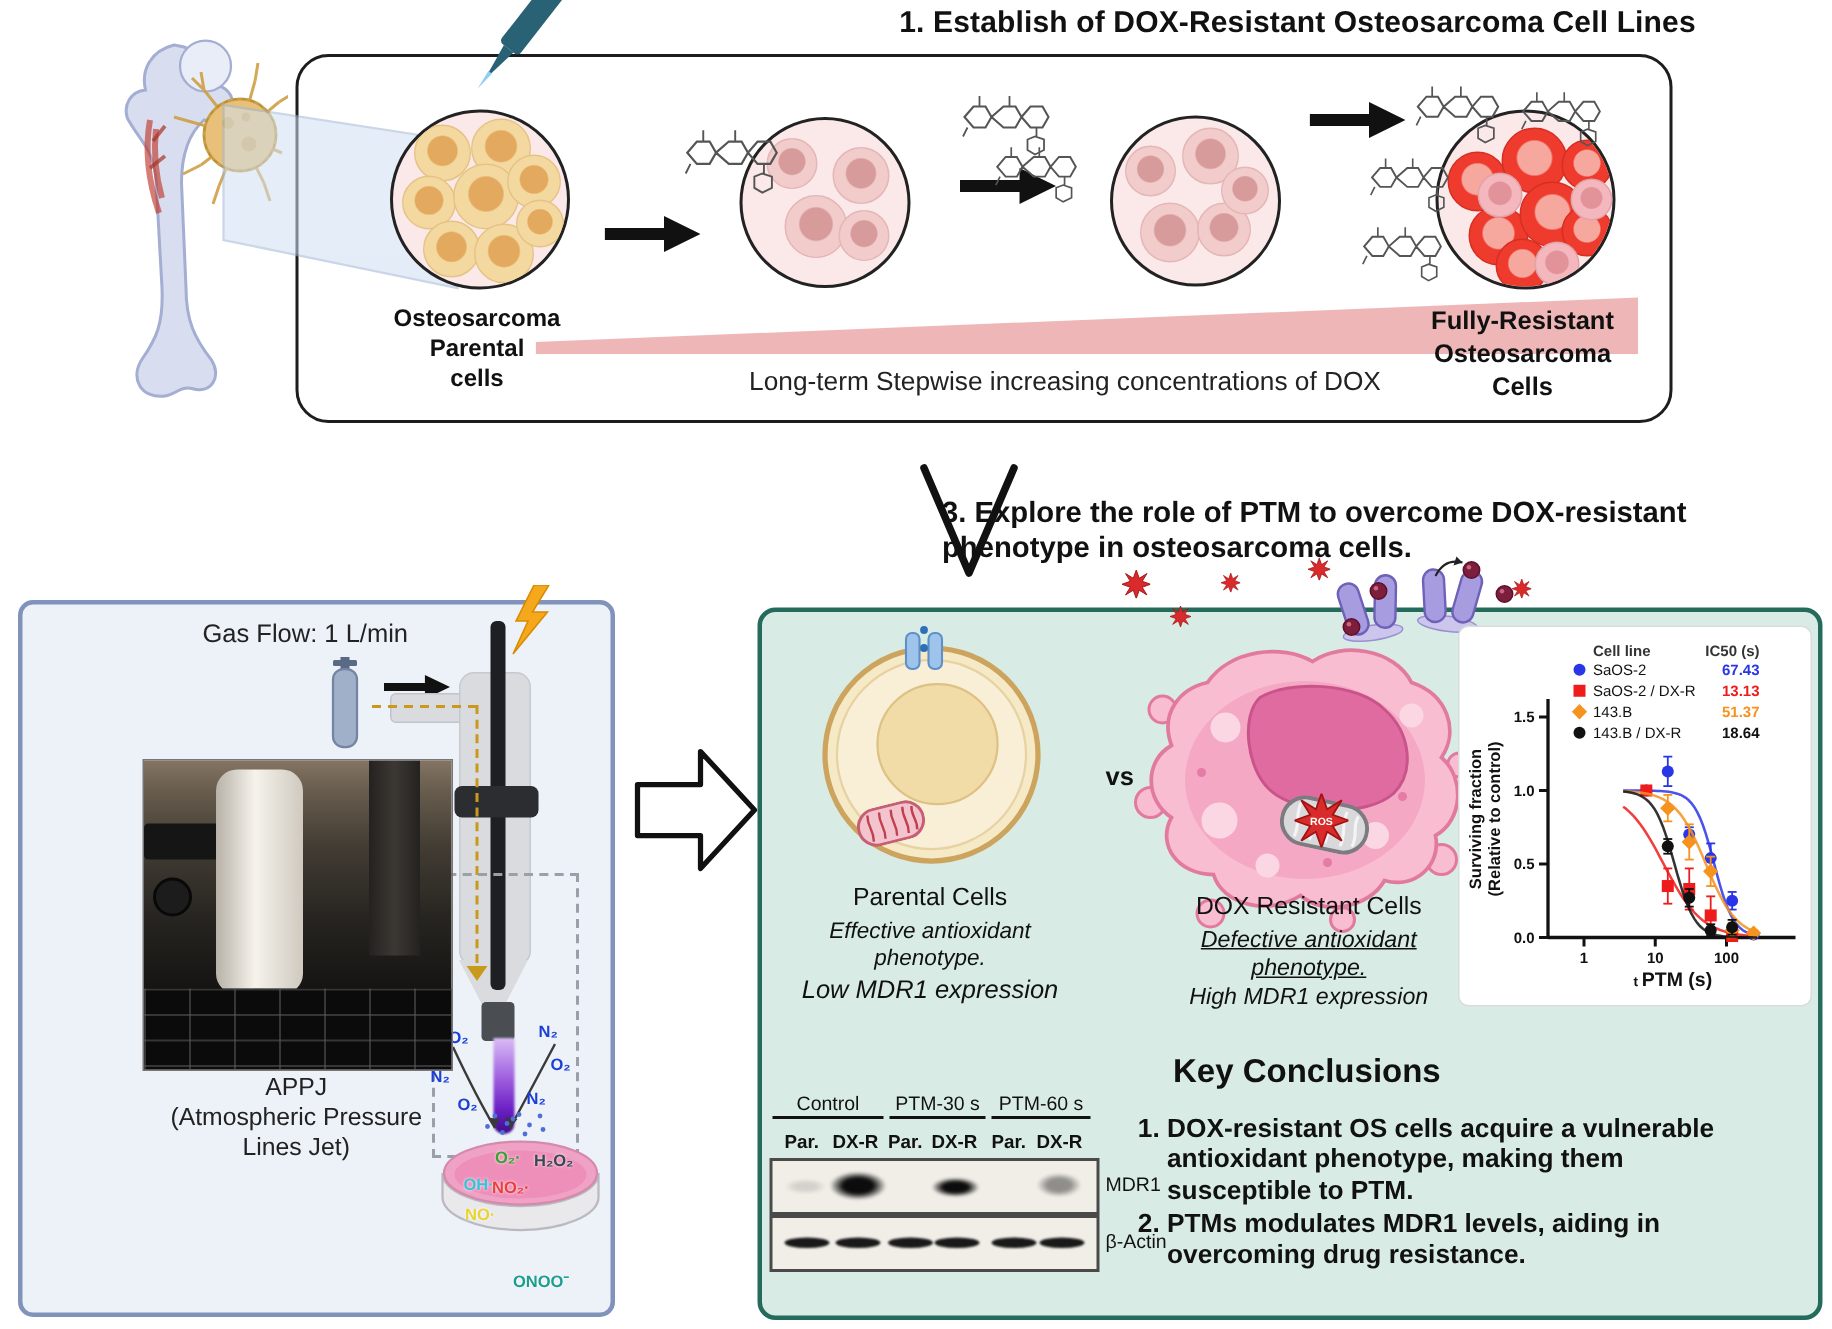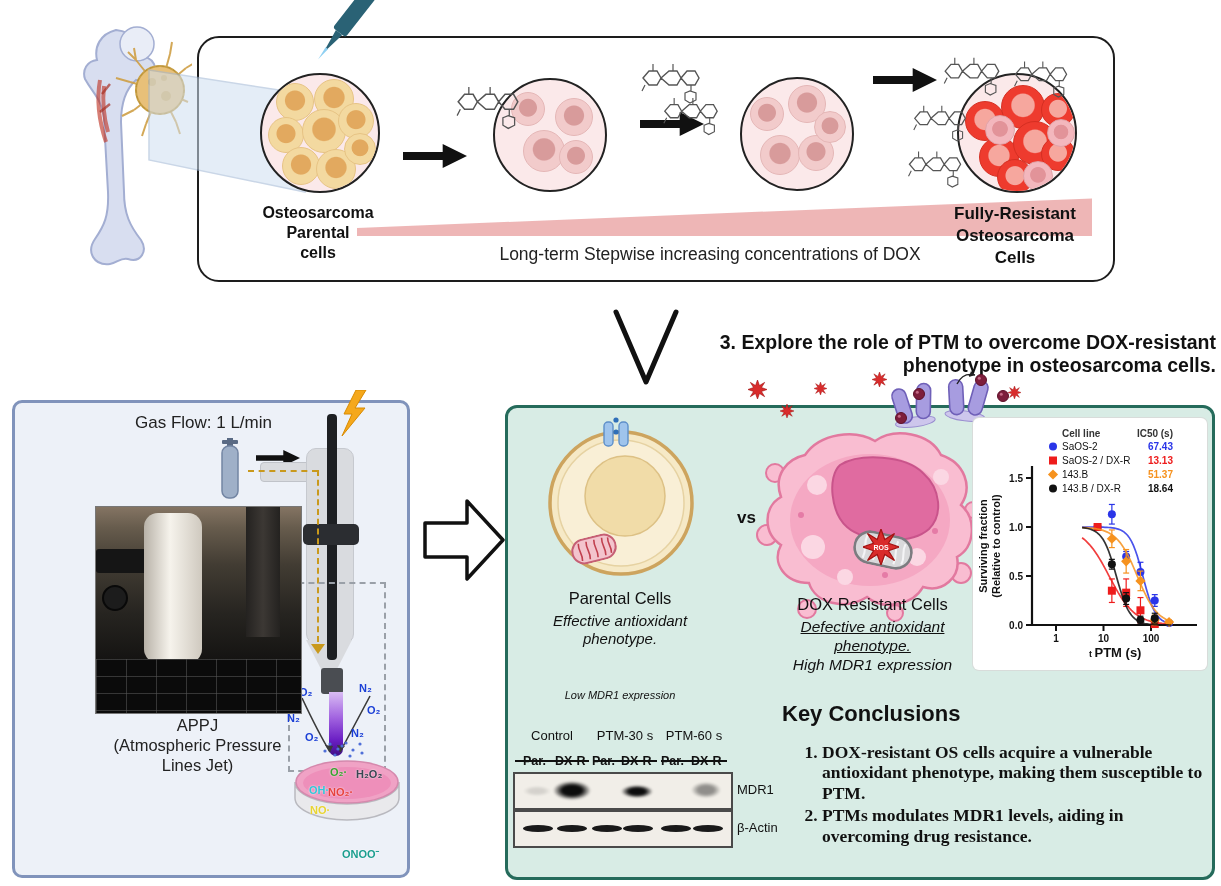--- a/index.html
+++ b/index.html
@@ -25,21 +25,21 @@
   .gas{position:absolute;font-weight:bold;font-size:11px;color:#1b3fd6;}
   .species{position:absolute;font-weight:bold;font-size:11px;text-shadow:0 0 2px #fff;}
   .dash-gold-h{position:absolute;border-top:2.5px dashed #c9991c;}
   .dash-gold-v{position:absolute;border-left:2.5px dashed #c9991c;}
   .dash-box{position:absolute;border:2px dashed #9aa0a8;}
   .strip{position:absolute;background:#f1eee8;border:2px solid #4a4a4a;}
   .band{position:absolute;border-radius:50%;filter:blur(1px);
     background:radial-gradient(closest-side,#0c0c0c 52%,rgba(12,12,12,.5) 76%,transparent 100%);}
   .actin{position:absolute;border-radius:50%;filter:blur(.6px);background:#191919;height:7px;width:30px;}
   .lane-lab{position:absolute;font-weight:bold;font-size:12.5px;}
-  .grp-lab{position:absolute;font-size:13px;text-align:center;border-bottom:2.5px solid #111;padding-bottom:17px;}
+  .grp-lab{position:absolute;font-size:13px;text-align:center;border-bottom:2.5px solid #111;padding-bottom:1px;}
   .blot-target{position:absolute;font-size:13px;}
   #concl-list{margin:0;padding-left:44px;font-weight:bold;font-size:17.5px;line-height:1.17;}
   #concl-list li{margin-bottom:2px;}
   .photo{position:absolute;left:95px;top:506px;width:205px;height:206px;border:1px solid #777;
     background:linear-gradient(180deg,#847463 0%,#675c4d 10%,#423c33 28%,#262420 52%,#121110 78%,#0a0a0a 100%);overflow:hidden;}
   .photo .floor{position:absolute;left:0;bottom:0;width:100%;height:54px;background-color:#0b0b0b;
     background-image:linear-gradient(rgba(90,90,90,.55) 1.5px,transparent 1.5px),linear-gradient(90deg,rgba(90,90,90,.55) 1.5px,transparent 1.5px);
     background-size:30px 17px;}
   .photo .cyl{position:absolute;left:48px;top:6px;width:58px;height:150px;border-radius:14px;
     background:linear-gradient(90deg,#b8b2a8 0%,#f6f3ec 45%,#cfc9bf 100%);}
@@ -88,20 +88,21 @@
       <path d="M118 88 L94 58 M118 88 L88 80 M118 88 L92 108 M118 88 L104 122 M118 88 L134 120 M118 88 L146 100 M118 88 L144 66 M118 88 L128 52"></path>
       <path d="M94 58 l-8 -8 M94 58 l-2 -12 M88 80 l-14 -4 M92 108 l-12 6 M104 122 l-4 12 M134 120 l4 12 M144 66 l10 -6 M128 52 l2 -12"></path>
     </g>
     <circle cx="118" cy="88" r="24" fill="#e8c079" stroke="#c9a045" stroke-width="2"></circle>
     <circle cx="118" cy="88" r="24" fill="none" stroke="#b98f35" stroke-width="1" stroke-dasharray="3 3"></circle>
     <circle cx="110" cy="80" r="4" fill="#d7ab58"></circle>
       <circle cx="124" cy="94" r="5" fill="#d7ab58"></circle>
       <circle cx="122" cy="76" r="3" fill="#d7ab58"></circle>
   </svg>
 
+  <div class="abs title ctr" style="left:520px;top:4px;width:690px;">1.  Establish of DOX-Resistant Osteosarcoma Cell Lines</div>
 
   <div id="p1box" class="box"></div>
 
   <svg class="abs" style="left:145px;top:62px" width="165" height="140">
     <polygon points="4,8 160,32 160,130 4,98" fill="#cfe0f2" opacity=".55" stroke="#9fb6d4" stroke-width="1.5"></polygon>
   </svg>
 
   <div id="c1" class="dish-circle" style="left:260px;top:73px;width:116px;height:116px;">
       <span class="cell" style="left: 14px; top: 8px; width: 36px; height: 36px; border: 1px solid rgb(230, 195, 132); background: radial-gradient(circle at 50% 46%, rgb(226, 169, 95) 0px, rgb(226, 169, 95) 36%, rgb(243, 217, 160) 40%, rgb(243, 217, 160) 100%);"></span>
       <span class="cell" style="left: 52px; top: 4px; width: 38px; height: 38px; border: 1px solid rgb(230, 195, 132); background: radial-gradient(circle at 50% 46%, rgb(226, 169, 95) 0px, rgb(226, 169, 95) 36%, rgb(243, 217, 160) 40%, rgb(243, 217, 160) 100%);"></span>
@@ -180,21 +181,21 @@
   <div id="banner"></div>
   <div class="abs ctr" style="left:390px;top:244px;width:640px;font-size:17.5px;color:#222;">Long-term Stepwise increasing concentrations of DOX</div>
   <div class="abs pre ctr b" style="left:935px;top:203px;width:160px;font-size:17px;line-height:1.3;">Fully-Resistant
 Osteosarcoma
 Cells</div>
 
   <svg class="abs" style="left:608px;top:308px" width="80" height="82">
     <path d="M8 4 L38 74 L68 4" fill="none" stroke="#111" stroke-width="5" stroke-linecap="round" stroke-linejoin="round"></path>
   </svg>
 
-  <div class="abs pre subtitle" style="left:628px;top:331px;width:588px;text-align:right;font-size:19.5px;">3. Explore the role of PTM to overcome DOX-resistant
+  <div class="abs pre subtitle" style="left:628px;top:331px;width:588px;font-size:19.5px;">3. Explore the role of PTM to overcome DOX-resistant
 phenotype in osteosarcoma cells.</div>
 
   <div id="p2box" class="box"></div>
 
   <div class="abs" style="left:135px;top:413px;font-size:17px;color:#222;">Gas Flow: 1 L/min</div>
 
   <svg class="abs" style="left:340px;top:390px" width="28" height="48">
     <polygon points="16,0 4,24 12,24 2,46 25,18 15,18 26,0" fill="#f5a81c" stroke="#d88a00" stroke-width="1"></polygon>
   </svg>
 
@@ -352,21 +353,21 @@
         <circle cx="190" cy="116" r="3"></circle>
     </g>
     <use href="#mito2" x="108" y="118" width="60" height="34" transform="rotate(12 138 135)"></use>
     <use href="#star8" x="118" y="114" width="36" height="36"></use>
     <text x="136" y="135" font-size="7" font-weight="bold" fill="#fff" text-anchor="middle">ROS</text>
   </svg>
 
   <div class="abs ctr" style="left:540px;top:589px;width:160px;font-size:16.5px;">Parental Cells</div>
   <div class="abs pre ctr it b" style="left:520px;top:612px;width:200px;font-size:15px;line-height:1.2;font-weight:500;">Effective antioxidant
 phenotype.</div>
-  <div class="abs ctr it" style="left:510px;top:650px;width:220px;font-size:11px;font-weight:500;margin-top:39px;">Low MDR1 expression</div>
+  <div class="abs ctr it" style="left:510px;top:650px;width:220px;font-size:17px;font-weight:500;">Low MDR1 expression</div>
 
   <div class="abs ctr" style="left:785px;top:595px;width:175px;font-size:16.5px;">DOX Resistant Cells</div>
   <div class="abs pre ctr it" style="left:775px;top:618px;width:195px;font-size:15.5px;line-height:1.2;font-weight:500;text-decoration:underline;">Defective antioxidant
 phenotype.</div>
   <div class="abs ctr it" style="left:765px;top:656px;width:215px;font-size:15.5px;font-weight:500;">High MDR1 expression</div>
 
   <div class="abs" style="left:973px;top:418px;width:234px;height:252px;background:#fff;border-radius:6px;box-shadow:0 0 0 1px #d8dcda;"></div>
   <svg id="chart-svg" class="abs" style="left:973px;top:418px" width="234" height="252">
       <line x1="59" y1="207" x2="224" y2="207" stroke="#111" stroke-width="2.2"></line>
       <line x1="59" y1="48" x2="59" y2="208" stroke="#111" stroke-width="2.2"></line>
@@ -509,20 +510,20 @@
         <div class="actin" style="left: 77px; top: 13px;"></div>
         <div class="actin" style="left: 108px; top: 13px;"></div>
         <div class="actin" style="left: 146px; top: 13px;"></div>
         <div class="actin" style="left: 178px; top: 13px;"></div>
       </div>
     <span class="blot-target" style="left:224px;top:60px;">MDR1</span>
     <span class="blot-target" style="left:224px;top:98px;">β-Actin</span>
   </div>
 
   <div class="abs b" style="left:782px;top:701px;font-size:22px;">Key Conclusions</div>
-  <div class="abs" style="left:778px;top:742px;width:436px;font-family:Liberation Serif, serif;">
+  <div class="abs" style="left:734px;top:742px;width:436px;">
     <ol id="concl-list">
       <li>DOX-resistant OS cells acquire a vulnerable antioxidant phenotype, making them susceptible to PTM.</li>
       <li>PTMs modulates MDR1 levels, aiding in overcoming drug resistance.</li>
     </ol>
   </div>
 
 </div>
 
 </body></html>

